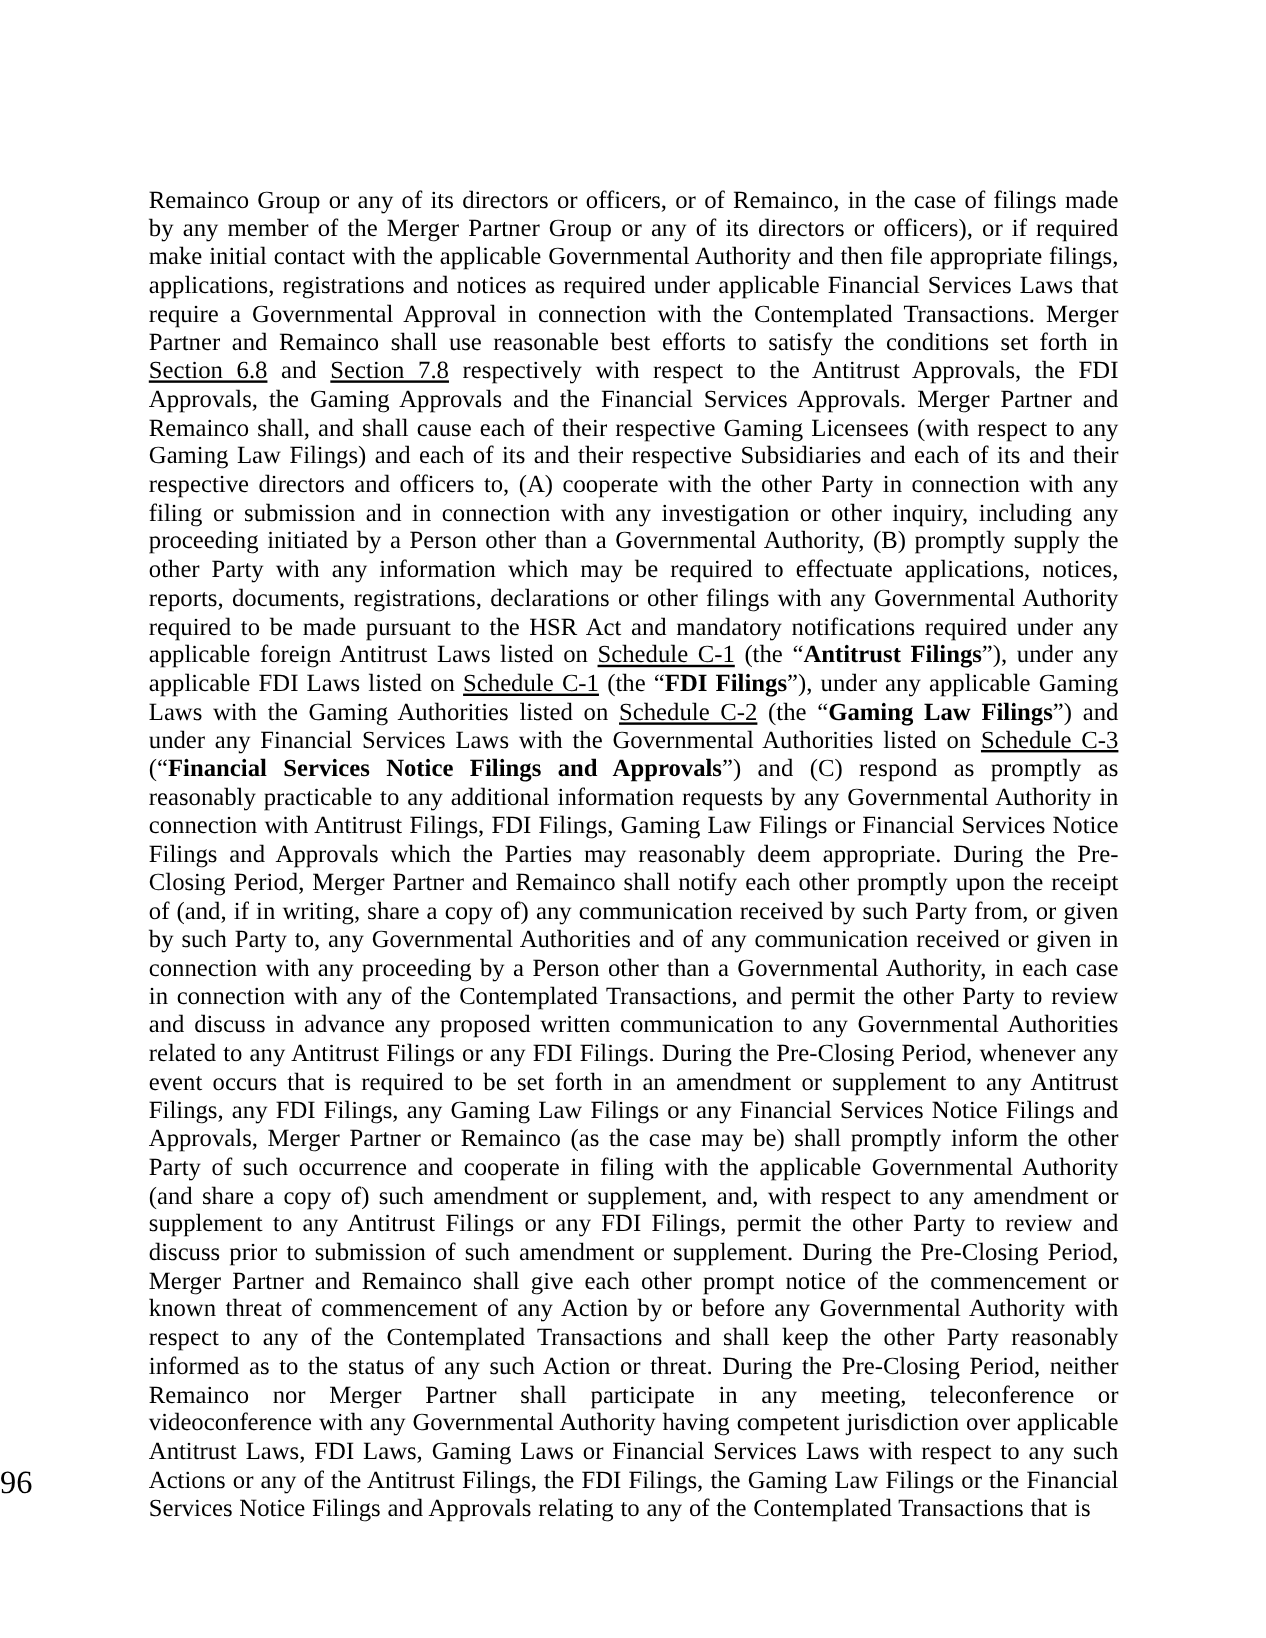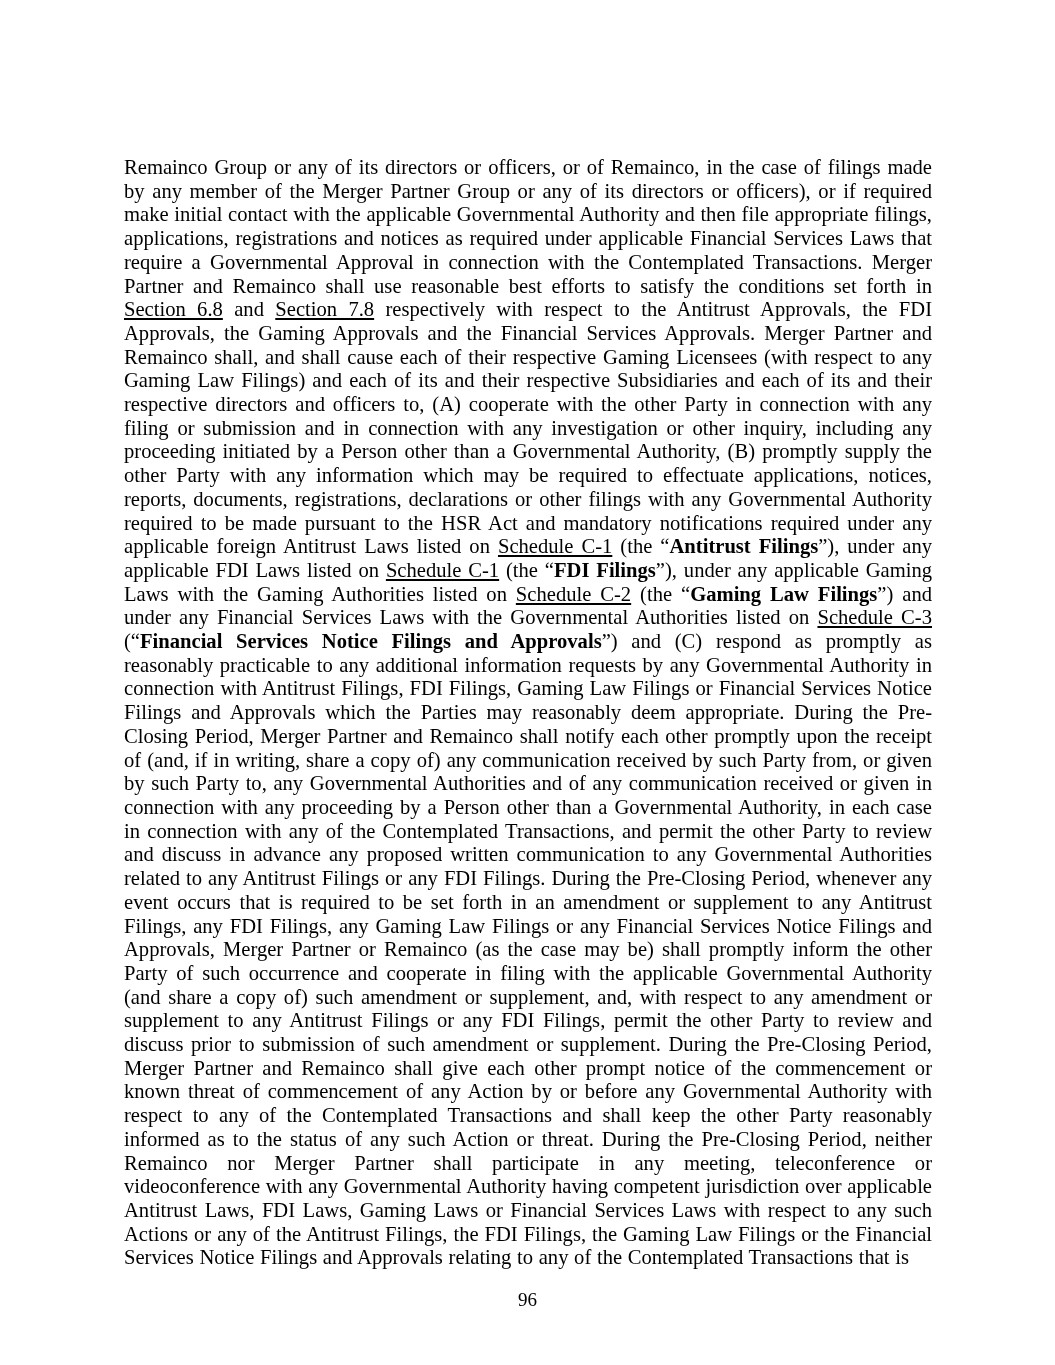--- a/index.html
+++ b/index.html
@@ -27,24 +27,23 @@
     line-height: 23.7px;
     letter-spacing: 0;
     word-spacing: 0.5px;
   }
   .run { white-space: normal; }
   .run.bold { font-weight: 700; }
   .run.underline { text-decoration: underline; }
   .page-footer {
     position: absolute;
     left: 0;
-    top: 1256px;
+    top: 1192px;
     width: 100%;
-    text-align: center;
-    font-size: 19px;
+    font-size: 27px;
     line-height: 23.7px;
   }
 </style>
 </head>
 <body>
 
 <div class="page">
   <div class="body-text"><span class="run normal">Remainco Group or any of its directors or officers, or of Remainco, in the case of filings made by any member of the Merger Partner Group or any of its directors or officers), or if required make initial contact with the applicable Governmental Authority and then file appropriate filings, applications, registrations and notices as required under applicable Financial Services Laws that require a Governmental Approval in connection with the Contemplated Transactions. Merger Partner and Remainco shall use reasonable best efforts to satisfy the conditions set forth in </span><span class="run underline">Section 6.8</span><span class="run normal"> and </span><span class="run underline">Section 7.8</span><span class="run normal"> respectively with respect to the Antitrust Approvals, the FDI Approvals, the Gaming Approvals and the Financial Services Approvals. Merger Partner and Remainco shall, and shall cause each of their respective Gaming Licensees (with respect to any Gaming Law Filings) and each of its and their respective Subsidiaries and each of its and their respective directors and officers to, (A) cooperate with the other Party in connection with any filing or submission and in connection with any investigation or other inquiry, including any proceeding initiated by a Person other than a Governmental Authority, (B) promptly supply the other Party with any information which may be required to effectuate applications, notices, reports, documents, registrations, declarations or other filings with any Governmental Authority required to be made pursuant to the HSR Act and mandatory notifications required under any applicable foreign Antitrust Laws listed on </span><span class="run underline">Schedule C-1</span><span class="run normal"> (the “</span><span class="run bold">Antitrust Filings</span><span class="run normal">”), under any applicable FDI Laws listed on </span><span class="run underline">Schedule C-1</span><span class="run normal"> (the “</span><span class="run bold">FDI Filings</span><span class="run normal">”), under any applicable Gaming Laws with the Gaming Authorities listed on </span><span class="run underline">Schedule C-2</span><span class="run normal"> (the “</span><span class="run bold">Gaming Law Filings</span><span class="run normal">”) and under any Financial Services Laws with the Governmental Authorities listed on </span><span class="run underline">Schedule C-3</span><span class="run normal"> (“</span><span class="run bold">Financial Services Notice Filings and Approvals</span><span class="run normal">”) and (C)  respond as promptly as reasonably practicable to any additional information requests by any Governmental Authority in connection with Antitrust Filings, FDI Filings, Gaming Law Filings or Financial Services Notice Filings and Approvals which the Parties may reasonably deem appropriate.  During the Pre-Closing Period, Merger Partner and Remainco shall notify each other promptly upon the receipt of (and, if in writing, share a copy of) any communication received by such Party from, or given by such Party to, any Governmental Authorities and of any communication received or given in connection with any proceeding by a Person other than a Governmental Authority, in each case in connection with any of the Contemplated Transactions, and permit the other Party to review and discuss in advance any proposed written communication to any Governmental Authorities related to any Antitrust Filings or any FDI Filings. During the Pre-Closing Period, whenever any event occurs that is required to be set forth in an amendment or supplement to any Antitrust Filings, any FDI Filings, any Gaming Law Filings or any Financial Services Notice Filings and Approvals, Merger Partner or Remainco (as the case may be) shall promptly inform the other Party of such occurrence and cooperate in filing with the applicable Governmental Authority (and share a copy of) such amendment or supplement, and, with respect to any amendment or supplement to any Antitrust Filings or any FDI Filings, permit the other Party to review and discuss prior to submission of such amendment or supplement. During the Pre-Closing Period, Merger Partner and Remainco shall give each other prompt notice of the commencement or known threat of commencement of any Action by or before any Governmental Authority with respect to any of the Contemplated Transactions and shall keep the other Party reasonably informed as to the status of any such Action or threat. During the Pre-Closing Period, neither Remainco nor Merger Partner shall participate in any meeting, teleconference or videoconference with any Governmental Authority having competent jurisdiction over applicable Antitrust Laws, FDI Laws, Gaming Laws or Financial Services Laws with respect to any such Actions or any of the Antitrust Filings, the FDI Filings, the Gaming Law Filings or the Financial Services Notice Filings and Approvals relating to any of the Contemplated Transactions that is</span></div>
   <div class="page-footer">96</div>
 </div>

